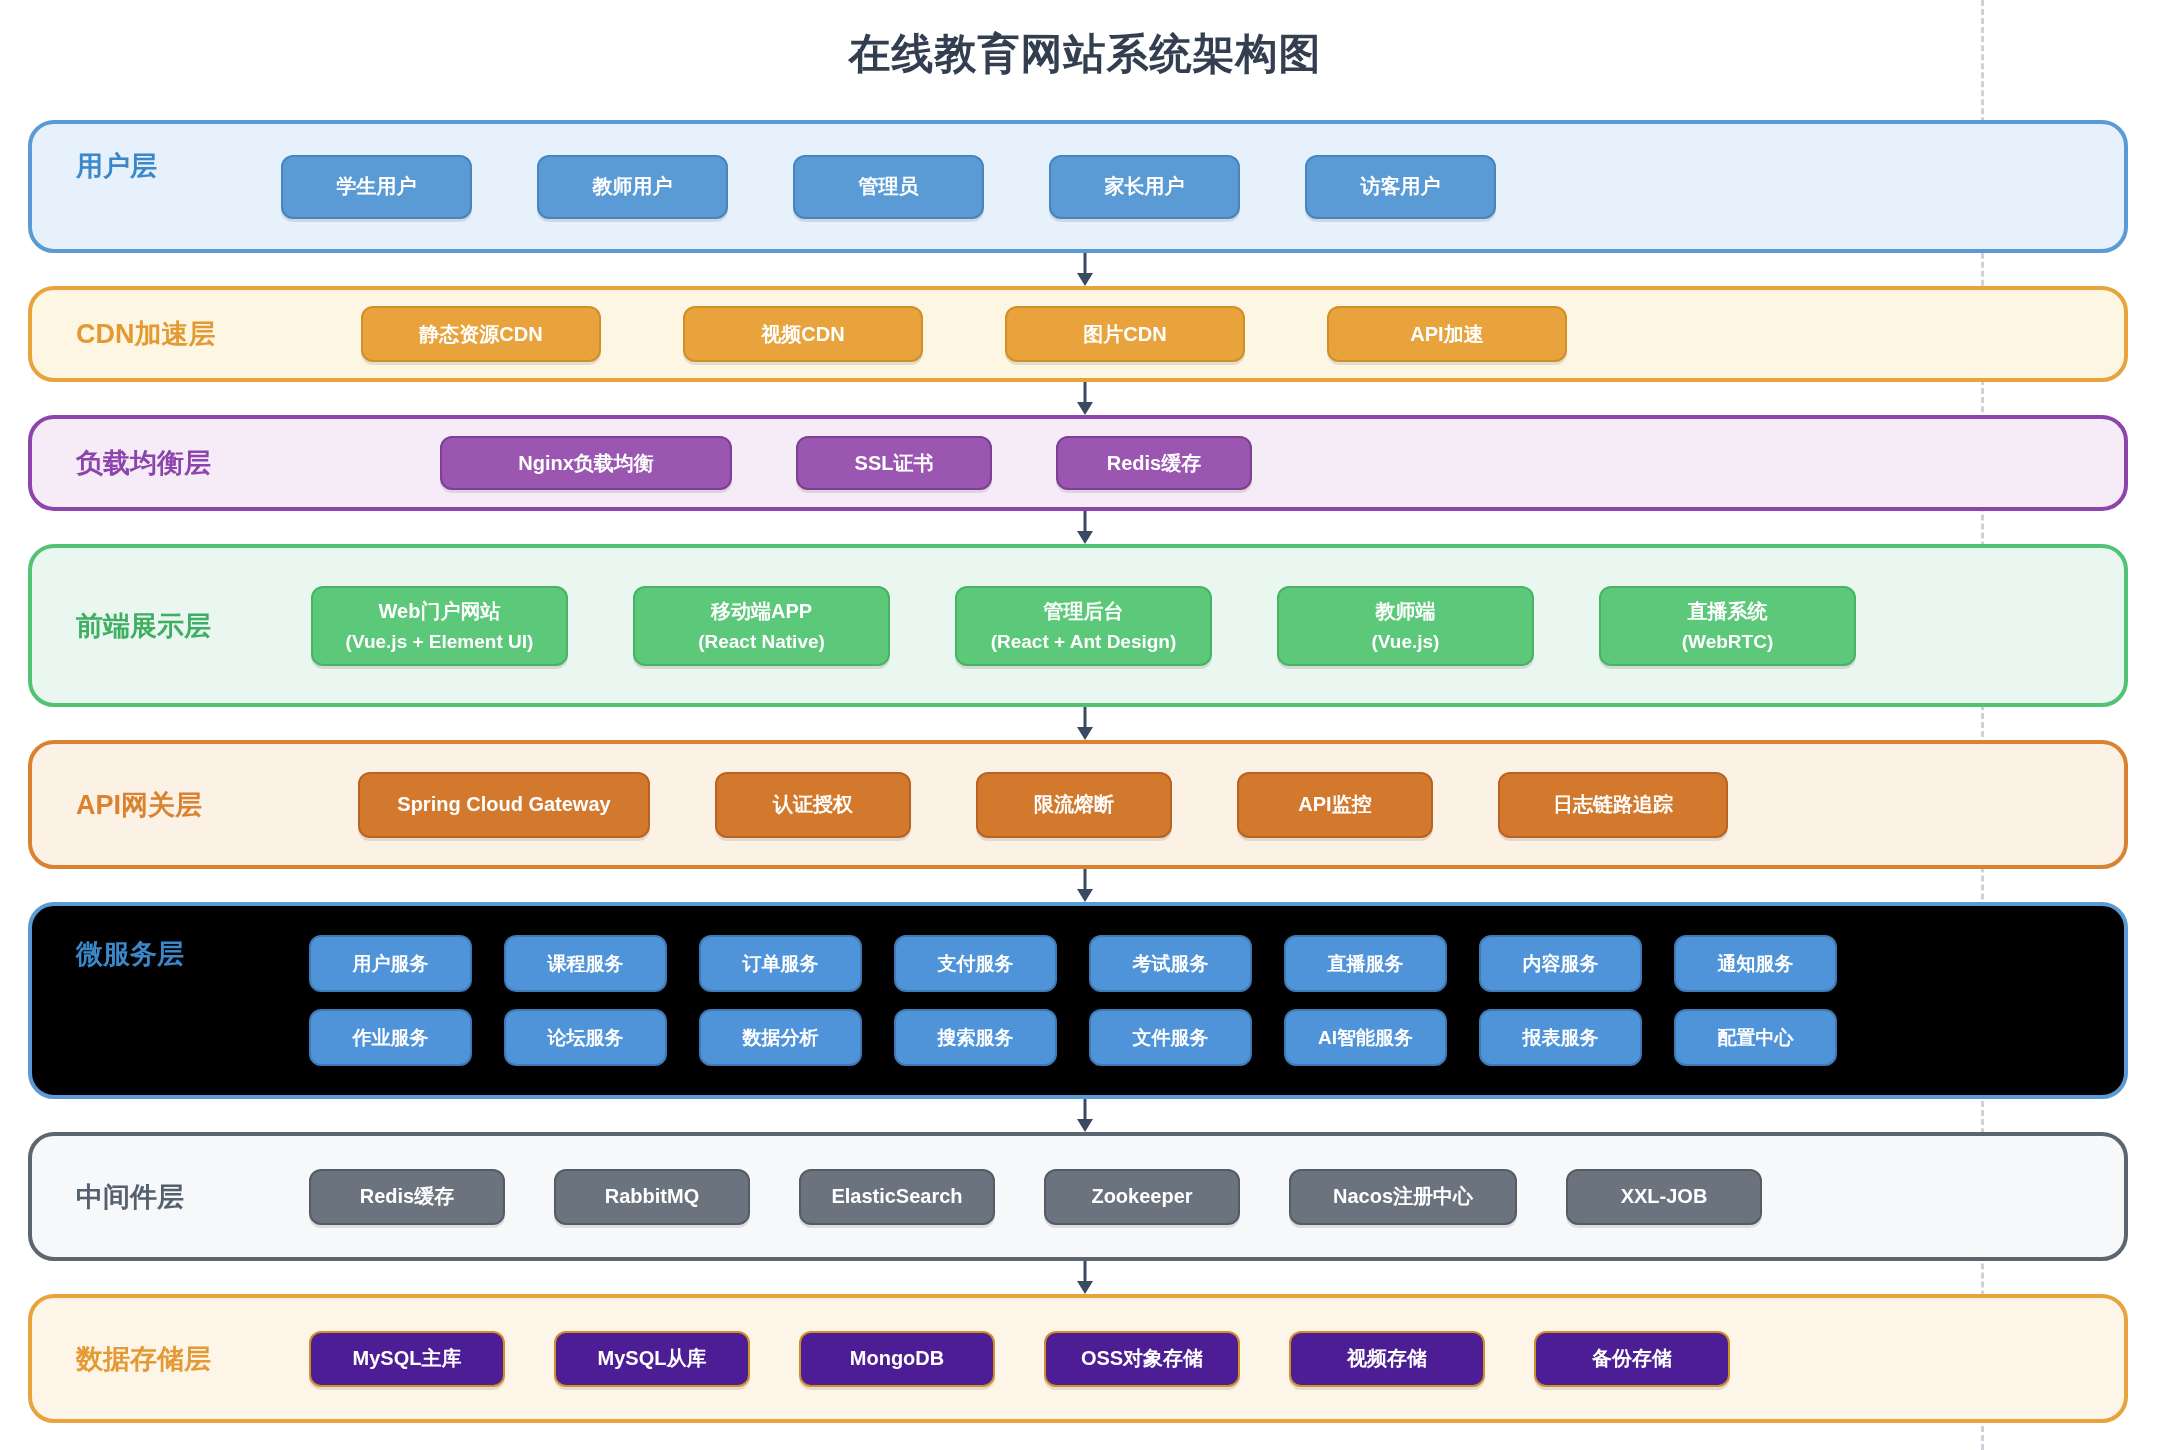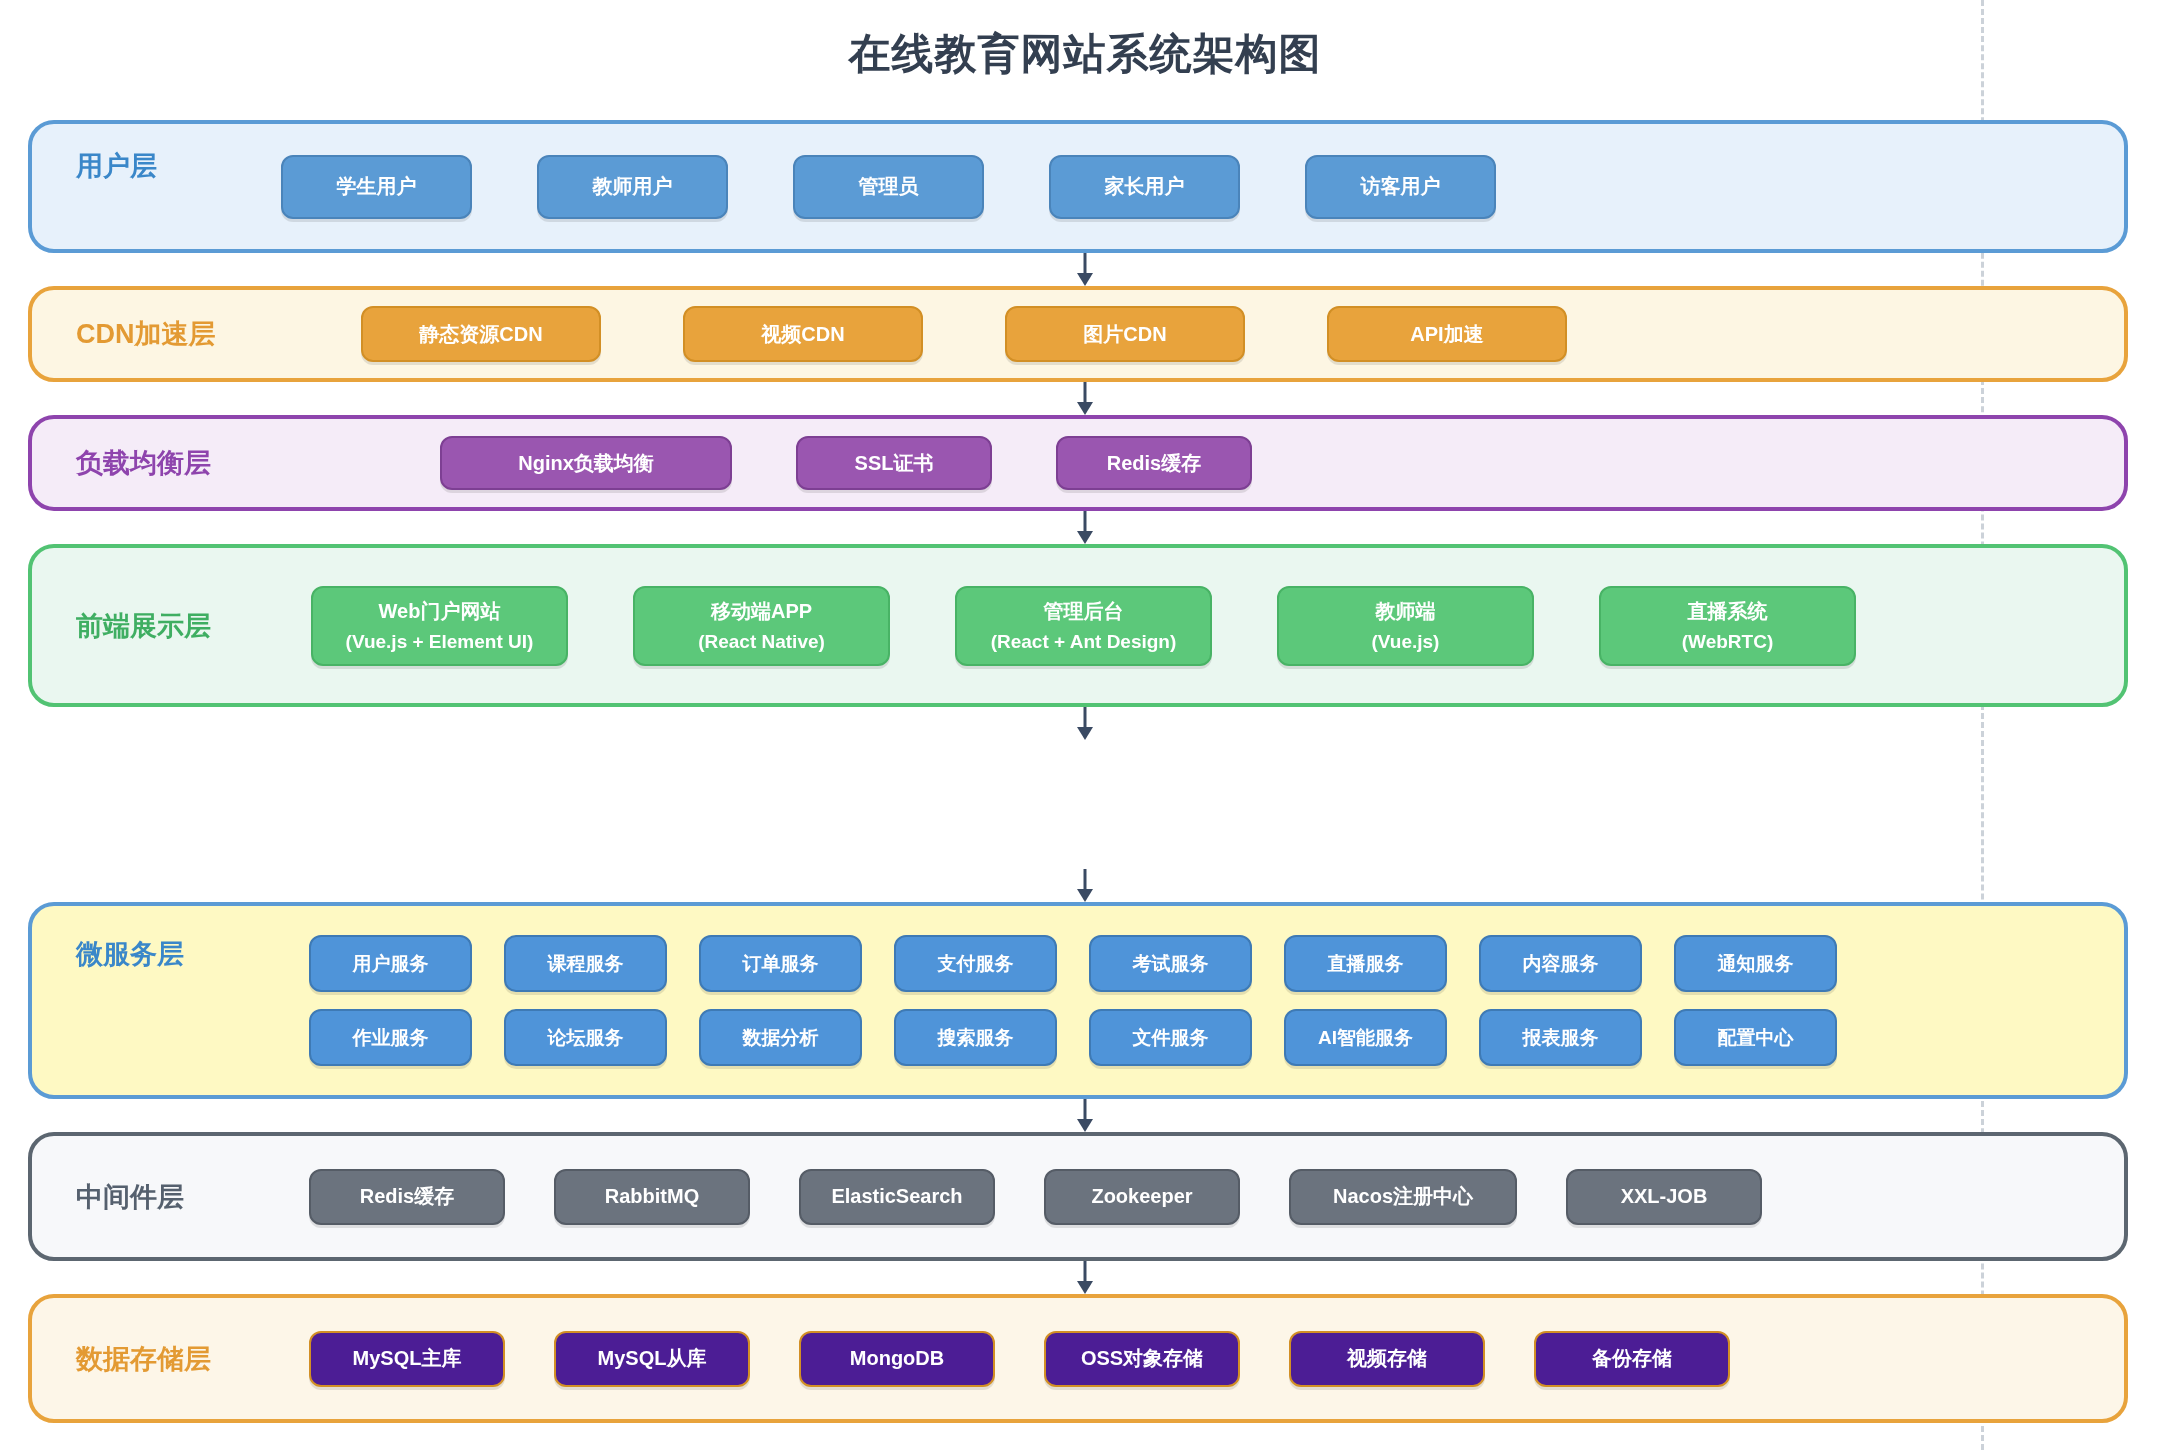--- a/index.html
+++ b/index.html
@@ -61,21 +61,21 @@
 
   
   .p5{top:740px;height:129px;background:#fcf1e5;border-color:#d9822f;}
   .p5 .label{color:#d9822f;}
   .p5 .content{padding-left:326px;gap:65px;}
   .p5 .box{min-width:196px;height:66px;background:#d3792e;border-color:#b96322;}
   .p5 .box:nth-child(1){min-width:292px;}
   .p5 .box:nth-child(5){min-width:230px;}
 
   
-  .p6{top:902px;height:197px;background:#fef9c3;border-color:#5b9bd5;}
+  .p6{top:902px;height:197px;background:#000000;border-color:#5b9bd5;}
   .p6 .label{color:#3a87c9;top:30px;}
   .p6 .content{flex-direction:column;justify-content:center;align-items:flex-start;
                padding-left:277px;gap:17px;}
   .p6 .ms-row{display:flex;gap:32px;}
   .p6 .box{min-width:163px;height:57px;background:#4f94d9;border-color:#3e7ab5;font-size:19px;}
 
   
   .p7{top:1132px;height:129px;background:#f7f8fa;border-color:#5c6670;}
   .p7 .label{color:#55606e;}
   .p7 .content{padding-left:277px;gap:49px;}
@@ -147,20 +147,30 @@
           <div>教师端</div>
           <div class="sub">(Vue.js)</div>
         </div>
         <div class="box">
           <div>直播系统</div>
           <div class="sub">(WebRTC)</div>
         </div>
       </div>
   </div>
 
+  <div class="panel p5">
+    <span class="label vcenter">API网关层</span>
+    <div class="content">
+        <div class="box">Spring Cloud Gateway</div>
+        <div class="box">认证授权</div>
+        <div class="box">限流熔断</div>
+        <div class="box">API监控</div>
+        <div class="box">日志链路追踪</div>
+      </div>
+  </div>
 
   <div class="panel p6">
     <span class="label">微服务层</span>
     <div class="content">
         <div class="ms-row">
           <div class="box">用户服务</div>
           <div class="box">课程服务</div>
           <div class="box">订单服务</div>
           <div class="box">支付服务</div>
           <div class="box">考试服务</div>

